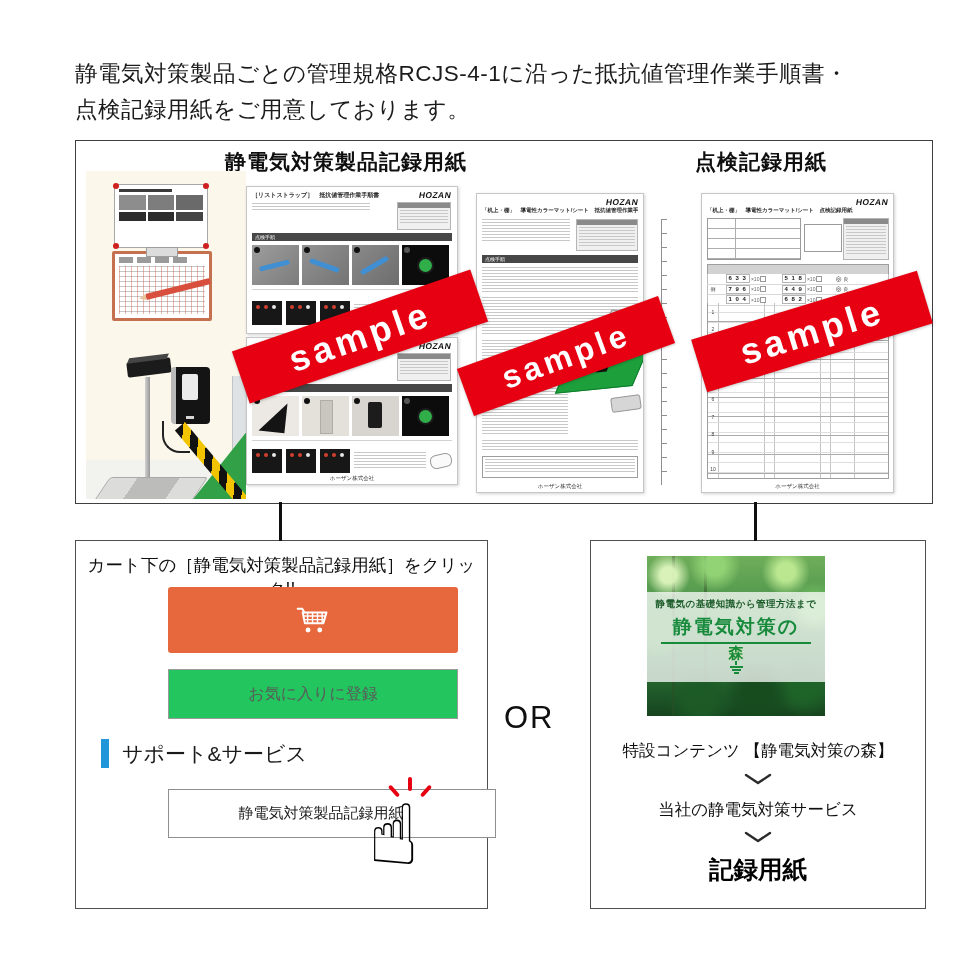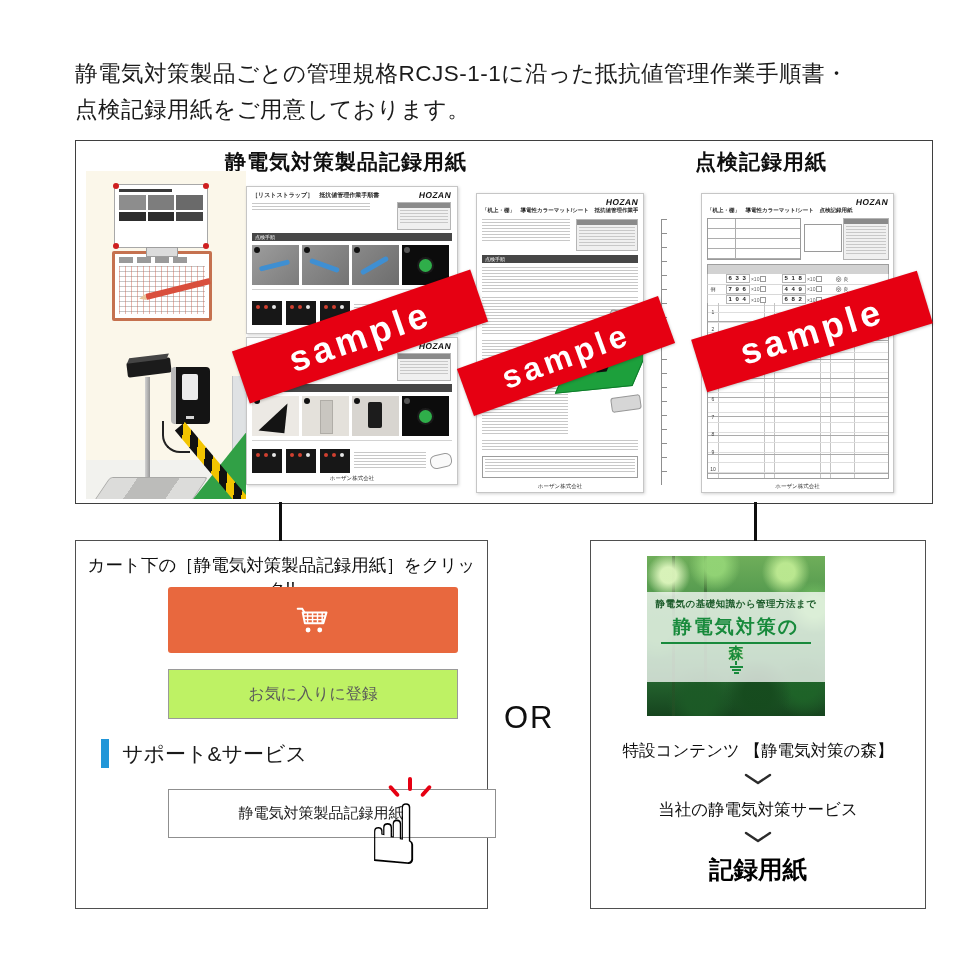--- a/index.html
+++ b/index.html
@@ -113,21 +113,21 @@
   
   .conn{position:absolute;width:3px;height:39px;background:#0f0f0f;top:502px;z-index:5;}
   .conn-l{left:279px;} .conn-r{left:754px;}
 
   
   .panel{position:absolute;top:540px;border:1px solid #4f4f4f;background:#fff;}
   .panel-left{left:75px;width:411px;height:367px;}
   .instruction{position:absolute;top:12px;left:0;width:100%;text-align:center;font-size:17.5px;font-weight:500;color:#0f0f0f;}
   .cart-btn{position:absolute;left:92px;top:46px;width:290px;height:66px;background:#e8683e;border-radius:3px;border:none;
     display:flex;align-items:center;justify-content:center;gap:14px;color:#fff;font-size:27px;font-weight:700;cursor:pointer;font-family:inherit;letter-spacing:1px;}
-  .fav-btn{position:absolute;left:92px;top:128px;width:290px;height:50px;background:#bef264;border:1px solid #9a9a9a;
+  .fav-btn{position:absolute;left:92px;top:128px;width:290px;height:50px;background:#22c55e;border:1px solid #9a9a9a;
     display:flex;align-items:center;justify-content:center;font-size:16px;color:#5a5a5a;cursor:pointer;font-family:inherit;}
   .support{position:absolute;left:25px;top:198px;display:flex;align-items:center;gap:13px;}
   .support-bar{width:8px;height:29px;background:#2196d8;}
   .support-label{font-size:21px;color:#1a1a1a;font-weight:500;}
   .record-btn{position:absolute;left:92px;top:248px;width:328px;height:49px;background:#fff;border:1px solid #8f8f8f;
     display:flex;align-items:center;justify-content:center;font-size:15px;color:#222;padding-right:28px;box-sizing:border-box;cursor:pointer;font-family:inherit;}
   .hand-glyph{position:absolute;left:292px;top:252px;font-size:84px;line-height:1;color:#000;z-index:6;font-family:"DejaVu Sans",sans-serif;}
   .ray{position:absolute;width:4px;height:14px;background:#e60012;border-radius:2px;z-index:7;}
   .ray-l{left:316px;top:243px;transform:rotate(-42deg);}
   .ray-m{left:332px;top:236px;}
@@ -167,21 +167,21 @@
   .flow3{top:312px;font-size:24.5px;font-weight:700;color:#000;}
   .chev{position:absolute;left:50%;transform:translateX(-50%);}
   .chev1{top:231px;} .chev2{top:289px;}
 </style>
 </head>
 <body>
 
 <div class="page">
 
   <div class="intro">
-    <div>静電気対策製品ごとの管理規格RCJS-1-1に沿った抵抗値管理作業手順書・</div>
+    <div>静電気対策製品ごとの管理規格RCJS-4-1に沿った抵抗値管理作業手順書・</div>
     <div>点検記録用紙をご用意しております。</div>
   </div>
 
   <div class="main-box">
     <div class="hd hd-proc">静電気対策製品記録用紙</div>
     <div class="hd hd-rec">点検記録用紙</div>
 
     <div class="illus">
       <div class="poster">
         <span class="pin" style="left:-2px;top:-2px"></span>

